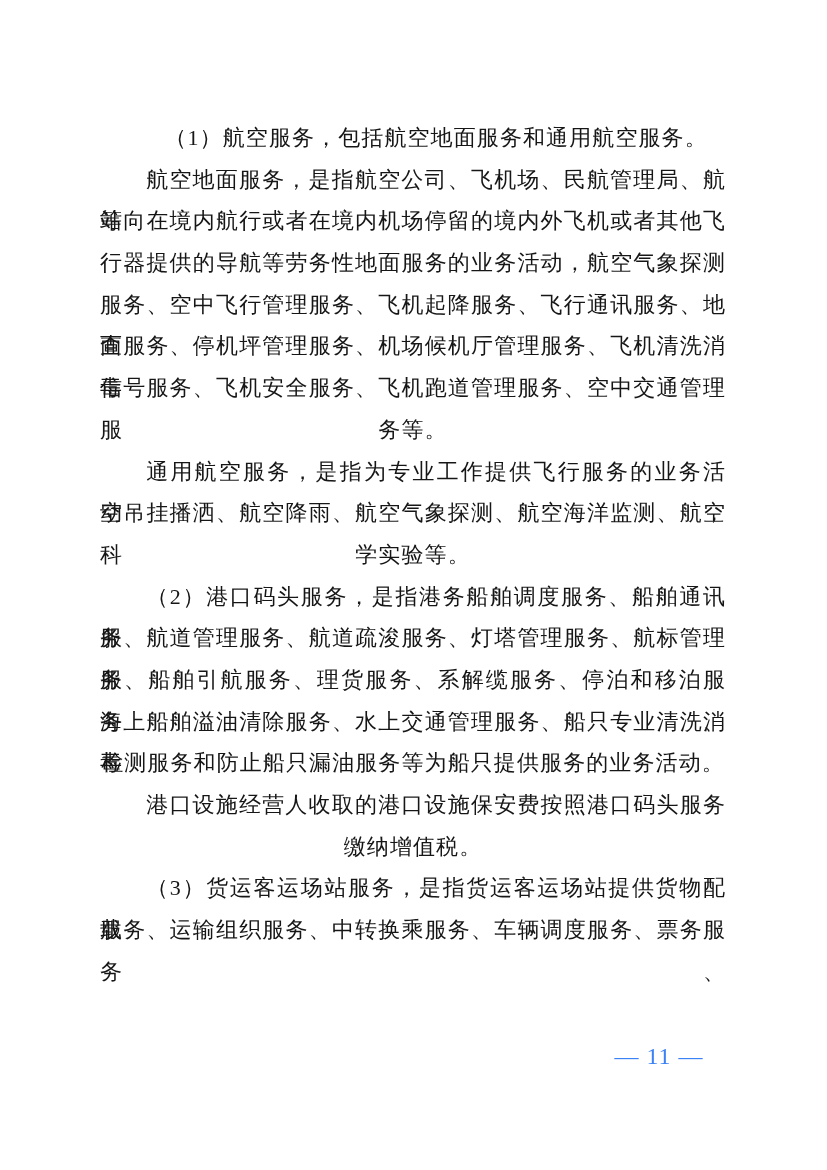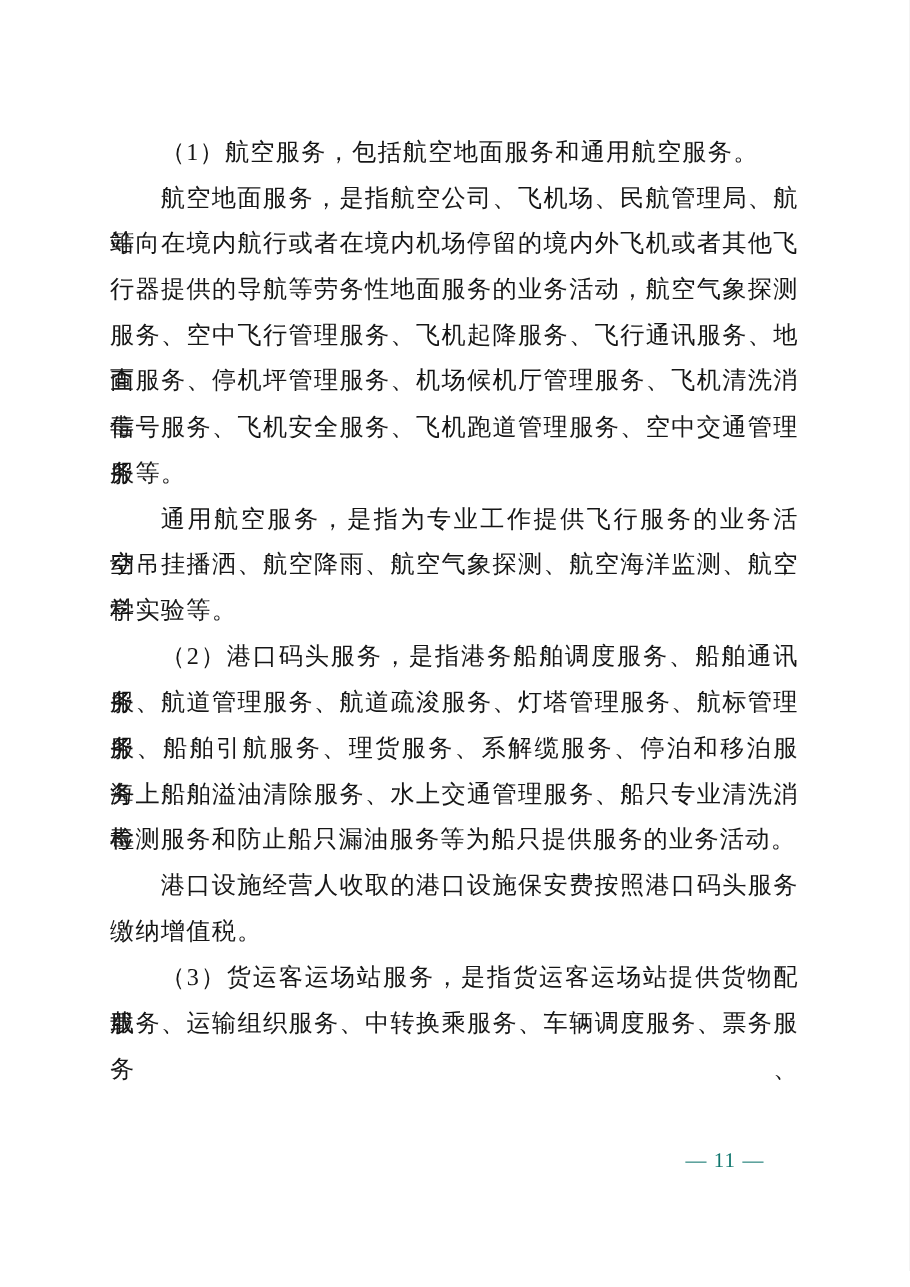--- a/index.html
+++ b/index.html
@@ -22,40 +22,40 @@
     left: 100px;
     top: 117px;
     width: 626px;
   }
   .line {
     height: 41.7px;
     line-height: 41.7px;
     font-size: 22px;
     letter-spacing: 1.1px;
     white-space: nowrap;
-    text-align: left;
+    text-align: center;
   }
   .line.fill {
     white-space: normal;
     text-align: justify;
     text-align-last: justify;
   }
   .line.indent {
     text-indent: 2.1em;
   }
   .footer-pagenum {
     position: absolute;
     top: 1044px;
     left: 614px;
     width: 90px;
     height: 24px;
     line-height: 24px;
-    font-size: 19px;
+    font-size: 24px;
     letter-spacing: 1px;
-    color: #0f766e;
+    color: #3b82f6;
     text-align: center;
     white-space: nowrap;
   }
 </style>
 </head>
 <body>
 
 <div class="page">
   <div class="text-block">
       <div class="line indent">（1）航空服务，包括航空地面服务和通用航空服务。</div>

